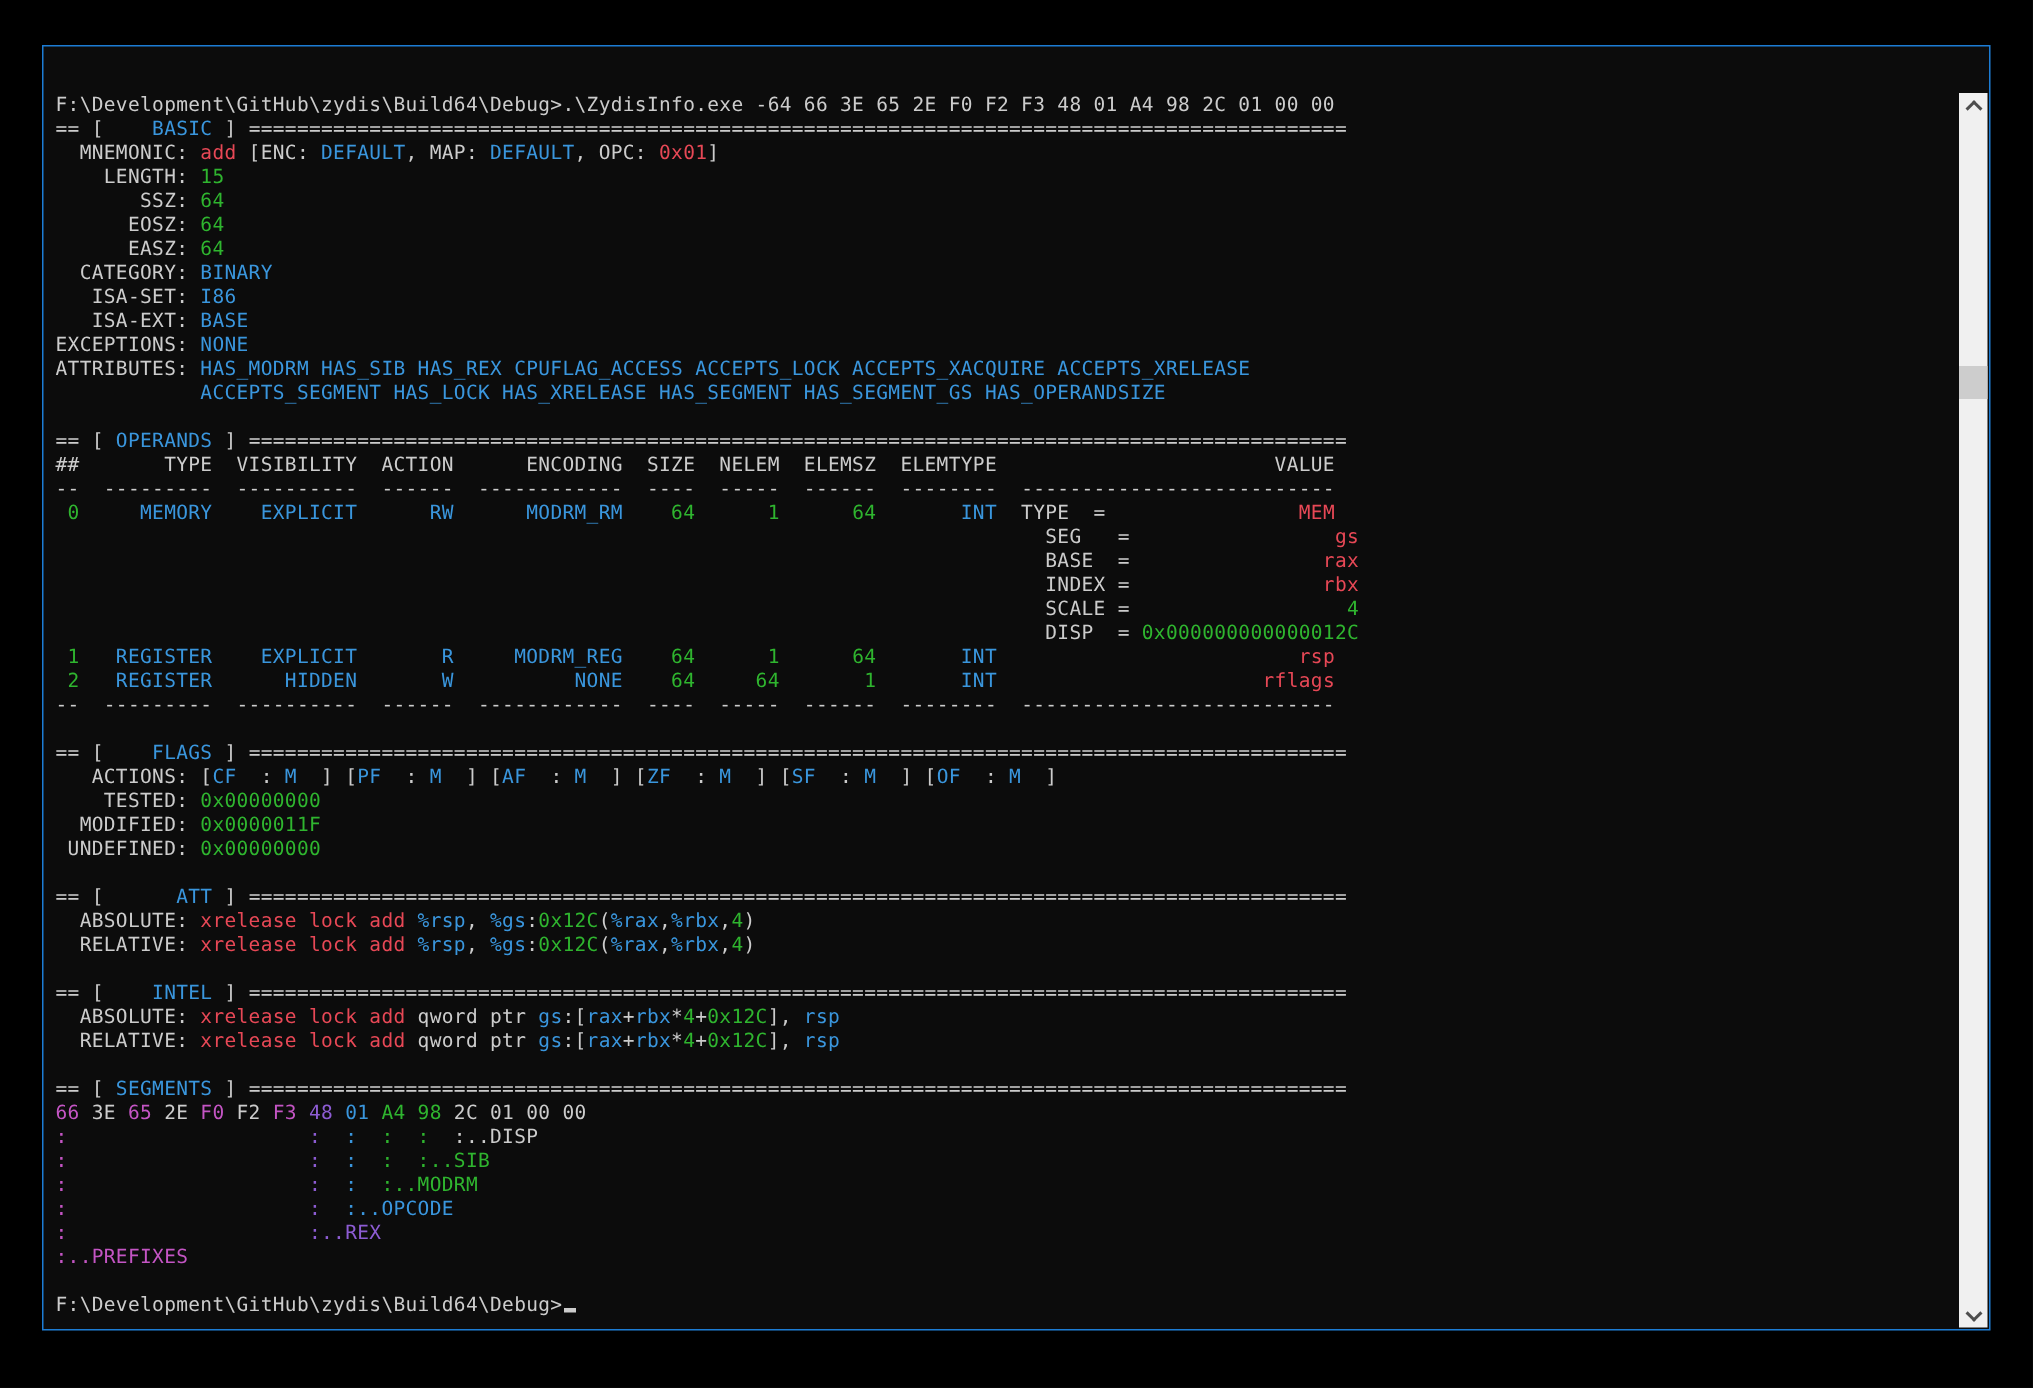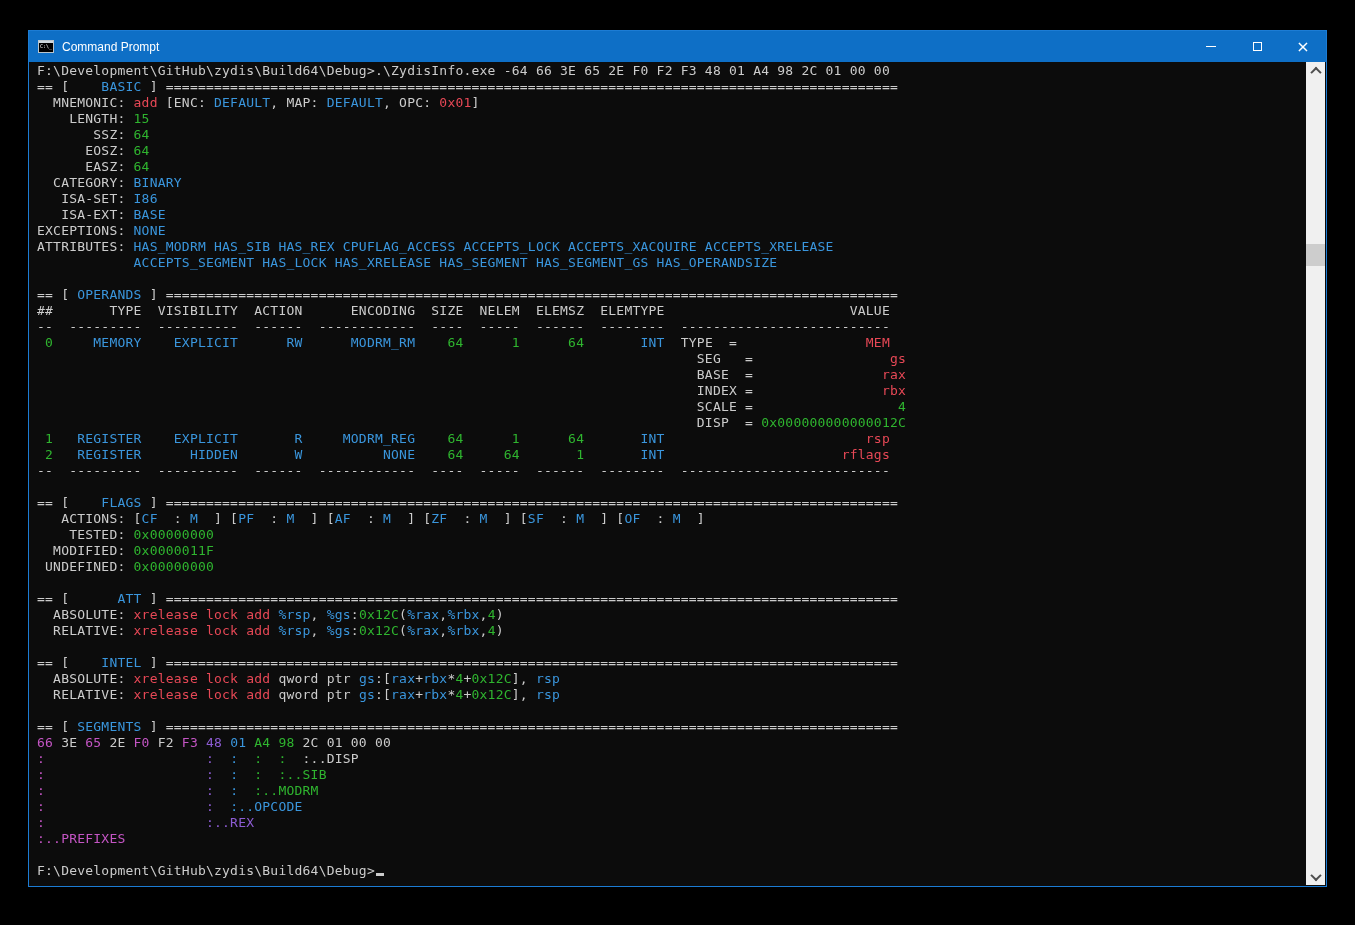--- a/index.html
+++ b/index.html
@@ -30,35 +30,20 @@
   .scroll-btn.down{bottom:0;}
   .chev{width:6px;height:6px;border-left:2px solid #4e4e4e;border-top:2px solid #4e4e4e;}
   .chev.up{transform:rotate(45deg) translate(1px,1px);}
   .chev.down{transform:rotate(-135deg) translate(1px,1px);}
   .scroll-thumb{position:absolute;left:0;top:182px;width:100%;height:22px;background:#CDCDCD;}
 </style>
 </head>
 <body>
 
 <div class="window">
-  <div class="titlebar">
-    <div class="cmd-icon"></div>
-    <span class="title-text">Command Prompt</span>
-    <div class="controls">
-      <div class="ctrl-btn">
-        <span class="min-glyph"></span>
-      </div>
-      <div class="ctrl-btn">
-        <span class="max-glyph"></span>
-      </div>
-      <div class="ctrl-btn">
-        <span class="close-glyph">×</span>
-      </div>
-    </div>
-  </div>
 
   <div class="console"><div class="line"><span style="color: rgb(204, 204, 204);">F:\Development\GitHub\zydis\Build64\Debug&gt;.\ZydisInfo.exe -64 66 3E 65 2E F0 F2 F3 48 01 A4 98 2C 01 00 00</span></div><div class="line"><span style="color: rgb(204, 204, 204);">== [ </span><span style="color: rgb(58, 150, 221);">   BASIC</span><span style="color: rgb(204, 204, 204);"> ] </span><span style="color: rgb(204, 204, 204);">===========================================================================================</span></div><div class="line"><span style="color: rgb(204, 204, 204);">  MNEMONIC: </span><span style="color: rgb(231, 72, 86);">add</span><span style="color: rgb(204, 204, 204);"> [ENC: </span><span style="color: rgb(58, 150, 221);">DEFAULT</span><span style="color: rgb(204, 204, 204);">, MAP: </span><span style="color: rgb(58, 150, 221);">DEFAULT</span><span style="color: rgb(204, 204, 204);">, OPC: </span><span style="color: rgb(231, 72, 86);">0x01</span><span style="color: rgb(204, 204, 204);">]</span></div><div class="line"><span style="color: rgb(204, 204, 204);">    LENGTH: </span><span style="color: rgb(47, 181, 47);">15</span></div><div class="line"><span style="color: rgb(204, 204, 204);">       SSZ: </span><span style="color: rgb(47, 181, 47);">64</span></div><div class="line"><span style="color: rgb(204, 204, 204);">      EOSZ: </span><span style="color: rgb(47, 181, 47);">64</span></div><div class="line"><span style="color: rgb(204, 204, 204);">      EASZ: </span><span style="color: rgb(47, 181, 47);">64</span></div><div class="line"><span style="color: rgb(204, 204, 204);">  CATEGORY: </span><span style="color: rgb(58, 150, 221);">BINARY</span></div><div class="line"><span style="color: rgb(204, 204, 204);">   ISA-SET: </span><span style="color: rgb(58, 150, 221);">I86</span></div><div class="line"><span style="color: rgb(204, 204, 204);">   ISA-EXT: </span><span style="color: rgb(58, 150, 221);">BASE</span></div><div class="line"><span style="color: rgb(204, 204, 204);">EXCEPTIONS: </span><span style="color: rgb(58, 150, 221);">NONE</span></div><div class="line"><span style="color: rgb(204, 204, 204);">ATTRIBUTES: </span><span style="color: rgb(58, 150, 221);">HAS_MODRM HAS_SIB HAS_REX CPUFLAG_ACCESS ACCEPTS_LOCK ACCEPTS_XACQUIRE ACCEPTS_XRELEASE</span></div><div class="line">            <span style="color: rgb(58, 150, 221);">ACCEPTS_SEGMENT HAS_LOCK HAS_XRELEASE HAS_SEGMENT HAS_SEGMENT_GS HAS_OPERANDSIZE</span></div><div class="line"> </div><div class="line"><span style="color: rgb(204, 204, 204);">== [ </span><span style="color: rgb(58, 150, 221);">OPERANDS</span><span style="color: rgb(204, 204, 204);"> ] </span><span style="color: rgb(204, 204, 204);">===========================================================================================</span></div><div class="line"><span style="color: rgb(204, 204, 204);">##       TYPE  VISIBILITY  ACTION      ENCODING  SIZE  NELEM  ELEMSZ  ELEMTYPE</span>                       <span style="color: rgb(204, 204, 204);">VALUE</span></div><div class="line"><span style="color: rgb(204, 204, 204);">--</span>  <span style="color: rgb(204, 204, 204);">---------</span>  <span style="color: rgb(204, 204, 204);">----------</span>  <span style="color: rgb(204, 204, 204);">------</span>  <span style="color: rgb(204, 204, 204);">------------</span>  <span style="color: rgb(204, 204, 204);">----</span>  <span style="color: rgb(204, 204, 204);">-----</span>  <span style="color: rgb(204, 204, 204);">------</span>  <span style="color: rgb(204, 204, 204);">--------</span>  <span style="color: rgb(204, 204, 204);">--------------------------</span></div><div class="line"><span style="color: rgb(47, 181, 47);"> 0</span><span style="color: rgb(204, 204, 204);">  </span><span style="color: rgb(58, 150, 221);">   MEMORY</span><span style="color: rgb(204, 204, 204);">  </span><span style="color: rgb(58, 150, 221);">  EXPLICIT</span><span style="color: rgb(204, 204, 204);">  </span><span style="color: rgb(58, 150, 221);">    RW</span><span style="color: rgb(204, 204, 204);">  </span><span style="color: rgb(58, 150, 221);">    MODRM_RM</span><span style="color: rgb(204, 204, 204);">  </span><span style="color: rgb(47, 181, 47);">  64</span><span style="color: rgb(204, 204, 204);">  </span><span style="color: rgb(47, 181, 47);">    1</span><span style="color: rgb(204, 204, 204);">  </span><span style="color: rgb(47, 181, 47);">    64</span><span style="color: rgb(204, 204, 204);">  </span><span style="color: rgb(58, 150, 221);">     INT</span><span style="color: rgb(204, 204, 204);">  TYPE  =</span>                <span style="color: rgb(231, 72, 86);">MEM</span></div><div class="line">                                                                                  <span style="color: rgb(204, 204, 204);">SEG   =</span>                 <span style="color: rgb(231, 72, 86);">gs</span></div><div class="line">                                                                                  <span style="color: rgb(204, 204, 204);">BASE  =</span>                <span style="color: rgb(231, 72, 86);">rax</span></div><div class="line">                                                                                  <span style="color: rgb(204, 204, 204);">INDEX =</span>                <span style="color: rgb(231, 72, 86);">rbx</span></div><div class="line">                                                                                  <span style="color: rgb(204, 204, 204);">SCALE =</span>                  <span style="color: rgb(47, 181, 47);">4</span></div><div class="line">                                                                                  <span style="color: rgb(204, 204, 204);">DISP  = </span><span style="color: rgb(47, 181, 47);">0x000000000000012C</span></div><div class="line"><span style="color: rgb(47, 181, 47);"> 1</span><span style="color: rgb(204, 204, 204);">  </span><span style="color: rgb(58, 150, 221);"> REGISTER</span><span style="color: rgb(204, 204, 204);">  </span><span style="color: rgb(58, 150, 221);">  EXPLICIT</span><span style="color: rgb(204, 204, 204);">  </span><span style="color: rgb(58, 150, 221);">     R</span><span style="color: rgb(204, 204, 204);">  </span><span style="color: rgb(58, 150, 221);">   MODRM_REG</span><span style="color: rgb(204, 204, 204);">  </span><span style="color: rgb(47, 181, 47);">  64</span><span style="color: rgb(204, 204, 204);">  </span><span style="color: rgb(47, 181, 47);">    1</span><span style="color: rgb(204, 204, 204);">  </span><span style="color: rgb(47, 181, 47);">    64</span><span style="color: rgb(204, 204, 204);">  </span><span style="color: rgb(58, 150, 221);">     INT</span>                         <span style="color: rgb(231, 72, 86);">rsp</span></div><div class="line"><span style="color: rgb(47, 181, 47);"> 2</span><span style="color: rgb(204, 204, 204);">  </span><span style="color: rgb(58, 150, 221);"> REGISTER</span><span style="color: rgb(204, 204, 204);">  </span><span style="color: rgb(58, 150, 221);">    HIDDEN</span><span style="color: rgb(204, 204, 204);">  </span><span style="color: rgb(58, 150, 221);">     W</span><span style="color: rgb(204, 204, 204);">  </span><span style="color: rgb(58, 150, 221);">        NONE</span><span style="color: rgb(204, 204, 204);">  </span><span style="color: rgb(47, 181, 47);">  64</span><span style="color: rgb(204, 204, 204);">  </span><span style="color: rgb(47, 181, 47);">   64</span><span style="color: rgb(204, 204, 204);">  </span><span style="color: rgb(47, 181, 47);">     1</span><span style="color: rgb(204, 204, 204);">  </span><span style="color: rgb(58, 150, 221);">     INT</span>                      <span style="color: rgb(231, 72, 86);">rflags</span></div><div class="line"><span style="color: rgb(204, 204, 204);">--</span>  <span style="color: rgb(204, 204, 204);">---------</span>  <span style="color: rgb(204, 204, 204);">----------</span>  <span style="color: rgb(204, 204, 204);">------</span>  <span style="color: rgb(204, 204, 204);">------------</span>  <span style="color: rgb(204, 204, 204);">----</span>  <span style="color: rgb(204, 204, 204);">-----</span>  <span style="color: rgb(204, 204, 204);">------</span>  <span style="color: rgb(204, 204, 204);">--------</span>  <span style="color: rgb(204, 204, 204);">--------------------------</span></div><div class="line"> </div><div class="line"><span style="color: rgb(204, 204, 204);">== [ </span><span style="color: rgb(58, 150, 221);">   FLAGS</span><span style="color: rgb(204, 204, 204);"> ] </span><span style="color: rgb(204, 204, 204);">===========================================================================================</span></div><div class="line"><span style="color: rgb(204, 204, 204);">   ACTIONS: [</span><span style="color: rgb(58, 150, 221);">CF</span><span style="color: rgb(204, 204, 204);">  : </span><span style="color: rgb(58, 150, 221);">M</span><span style="color: rgb(204, 204, 204);">  ] [</span><span style="color: rgb(58, 150, 221);">PF</span><span style="color: rgb(204, 204, 204);">  : </span><span style="color: rgb(58, 150, 221);">M</span><span style="color: rgb(204, 204, 204);">  ] [</span><span style="color: rgb(58, 150, 221);">AF</span><span style="color: rgb(204, 204, 204);">  : </span><span style="color: rgb(58, 150, 221);">M</span><span style="color: rgb(204, 204, 204);">  ] [</span><span style="color: rgb(58, 150, 221);">ZF</span><span style="color: rgb(204, 204, 204);">  : </span><span style="color: rgb(58, 150, 221);">M</span><span style="color: rgb(204, 204, 204);">  ] [</span><span style="color: rgb(58, 150, 221);">SF</span><span style="color: rgb(204, 204, 204);">  : </span><span style="color: rgb(58, 150, 221);">M</span><span style="color: rgb(204, 204, 204);">  ] [</span><span style="color: rgb(58, 150, 221);">OF</span><span style="color: rgb(204, 204, 204);">  : </span><span style="color: rgb(58, 150, 221);">M</span><span style="color: rgb(204, 204, 204);">  ]</span></div><div class="line"><span style="color: rgb(204, 204, 204);">    TESTED: </span><span style="color: rgb(47, 181, 47);">0x00000000</span></div><div class="line"><span style="color: rgb(204, 204, 204);">  MODIFIED: </span><span style="color: rgb(47, 181, 47);">0x0000011F</span></div><div class="line"><span style="color: rgb(204, 204, 204);"> UNDEFINED: </span><span style="color: rgb(47, 181, 47);">0x00000000</span></div><div class="line"> </div><div class="line"><span style="color: rgb(204, 204, 204);">== [ </span><span style="color: rgb(58, 150, 221);">     ATT</span><span style="color: rgb(204, 204, 204);"> ] </span><span style="color: rgb(204, 204, 204);">===========================================================================================</span></div><div class="line"><span style="color: rgb(204, 204, 204);">  ABSOLUTE: </span><span style="color: rgb(231, 72, 86);">xrelease lock add </span><span style="color: rgb(58, 150, 221);">%rsp</span><span style="color: rgb(204, 204, 204);">, </span><span style="color: rgb(58, 150, 221);">%gs</span><span style="color: rgb(204, 204, 204);">:</span><span style="color: rgb(47, 181, 47);">0x12C</span><span style="color: rgb(204, 204, 204);">(</span><span style="color: rgb(58, 150, 221);">%rax</span><span style="color: rgb(204, 204, 204);">,</span><span style="color: rgb(58, 150, 221);">%rbx</span><span style="color: rgb(204, 204, 204);">,</span><span style="color: rgb(47, 181, 47);">4</span><span style="color: rgb(204, 204, 204);">)</span></div><div class="line"><span style="color: rgb(204, 204, 204);">  RELATIVE: </span><span style="color: rgb(231, 72, 86);">xrelease lock add </span><span style="color: rgb(58, 150, 221);">%rsp</span><span style="color: rgb(204, 204, 204);">, </span><span style="color: rgb(58, 150, 221);">%gs</span><span style="color: rgb(204, 204, 204);">:</span><span style="color: rgb(47, 181, 47);">0x12C</span><span style="color: rgb(204, 204, 204);">(</span><span style="color: rgb(58, 150, 221);">%rax</span><span style="color: rgb(204, 204, 204);">,</span><span style="color: rgb(58, 150, 221);">%rbx</span><span style="color: rgb(204, 204, 204);">,</span><span style="color: rgb(47, 181, 47);">4</span><span style="color: rgb(204, 204, 204);">)</span></div><div class="line"> </div><div class="line"><span style="color: rgb(204, 204, 204);">== [ </span><span style="color: rgb(58, 150, 221);">   INTEL</span><span style="color: rgb(204, 204, 204);"> ] </span><span style="color: rgb(204, 204, 204);">===========================================================================================</span></div><div class="line"><span style="color: rgb(204, 204, 204);">  ABSOLUTE: </span><span style="color: rgb(231, 72, 86);">xrelease lock add </span><span style="color: rgb(204, 204, 204);">qword ptr </span><span style="color: rgb(58, 150, 221);">gs</span><span style="color: rgb(204, 204, 204);">:[</span><span style="color: rgb(58, 150, 221);">rax</span><span style="color: rgb(204, 204, 204);">+</span><span style="color: rgb(58, 150, 221);">rbx</span><span style="color: rgb(204, 204, 204);">*</span><span style="color: rgb(47, 181, 47);">4</span><span style="color: rgb(204, 204, 204);">+</span><span style="color: rgb(47, 181, 47);">0x12C</span><span style="color: rgb(204, 204, 204);">], </span><span style="color: rgb(58, 150, 221);">rsp</span></div><div class="line"><span style="color: rgb(204, 204, 204);">  RELATIVE: </span><span style="color: rgb(231, 72, 86);">xrelease lock add </span><span style="color: rgb(204, 204, 204);">qword ptr </span><span style="color: rgb(58, 150, 221);">gs</span><span style="color: rgb(204, 204, 204);">:[</span><span style="color: rgb(58, 150, 221);">rax</span><span style="color: rgb(204, 204, 204);">+</span><span style="color: rgb(58, 150, 221);">rbx</span><span style="color: rgb(204, 204, 204);">*</span><span style="color: rgb(47, 181, 47);">4</span><span style="color: rgb(204, 204, 204);">+</span><span style="color: rgb(47, 181, 47);">0x12C</span><span style="color: rgb(204, 204, 204);">], </span><span style="color: rgb(58, 150, 221);">rsp</span></div><div class="line"> </div><div class="line"><span style="color: rgb(204, 204, 204);">== [ </span><span style="color: rgb(58, 150, 221);">SEGMENTS</span><span style="color: rgb(204, 204, 204);"> ] </span><span style="color: rgb(204, 204, 204);">===========================================================================================</span></div><div class="line"><span style="color: rgb(196, 85, 196);">66</span><span style="color: rgb(204, 204, 204);"> 3E </span><span style="color: rgb(196, 85, 196);">65</span><span style="color: rgb(204, 204, 204);"> 2E </span><span style="color: rgb(196, 85, 196);">F0</span><span style="color: rgb(204, 204, 204);"> F2 </span><span style="color: rgb(196, 85, 196);">F3</span><span style="color: rgb(204, 204, 204);"> </span><span style="color: rgb(141, 92, 211);">48</span><span style="color: rgb(204, 204, 204);"> </span><span style="color: rgb(58, 150, 221);">01</span><span style="color: rgb(204, 204, 204);"> </span><span style="color: rgb(47, 181, 47);">A4</span><span style="color: rgb(204, 204, 204);"> </span><span style="color: rgb(47, 181, 47);">98</span><span style="color: rgb(204, 204, 204);"> 2C 01 00 00</span></div><div class="line"><span style="color: rgb(196, 85, 196);">:</span>                    <span style="color: rgb(141, 92, 211);">:</span>  <span style="color: rgb(58, 150, 221);">:</span>  <span style="color: rgb(47, 181, 47);">:</span>  <span style="color: rgb(47, 181, 47);">:</span>  <span style="color: rgb(204, 204, 204);">:..DISP</span></div><div class="line"><span style="color: rgb(196, 85, 196);">:</span>                    <span style="color: rgb(141, 92, 211);">:</span>  <span style="color: rgb(58, 150, 221);">:</span>  <span style="color: rgb(47, 181, 47);">:</span>  <span style="color: rgb(47, 181, 47);">:..SIB</span></div><div class="line"><span style="color: rgb(196, 85, 196);">:</span>                    <span style="color: rgb(141, 92, 211);">:</span>  <span style="color: rgb(58, 150, 221);">:</span>  <span style="color: rgb(47, 181, 47);">:..MODRM</span></div><div class="line"><span style="color: rgb(196, 85, 196);">:</span>                    <span style="color: rgb(141, 92, 211);">:</span>  <span style="color: rgb(58, 150, 221);">:..OPCODE</span></div><div class="line"><span style="color: rgb(196, 85, 196);">:</span>                    <span style="color: rgb(141, 92, 211);">:..REX</span></div><div class="line"><span style="color: rgb(196, 85, 196);">:..PREFIXES</span></div><div class="line"> </div><div class="line"><span style="color: rgb(204, 204, 204);">F:\Development\GitHub\zydis\Build64\Debug&gt;</span><span class="cursor"></span></div></div>
 
   <div class="scrollbar">
     <div class="scroll-btn up">
       <span class="chev up"></span>
     </div>
     <div class="scroll-thumb"></div>
     <div class="scroll-btn down">
       <span class="chev down"></span>

